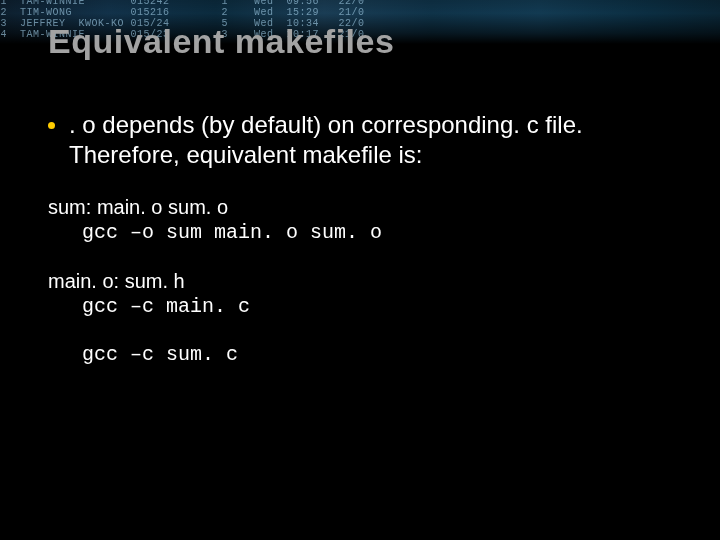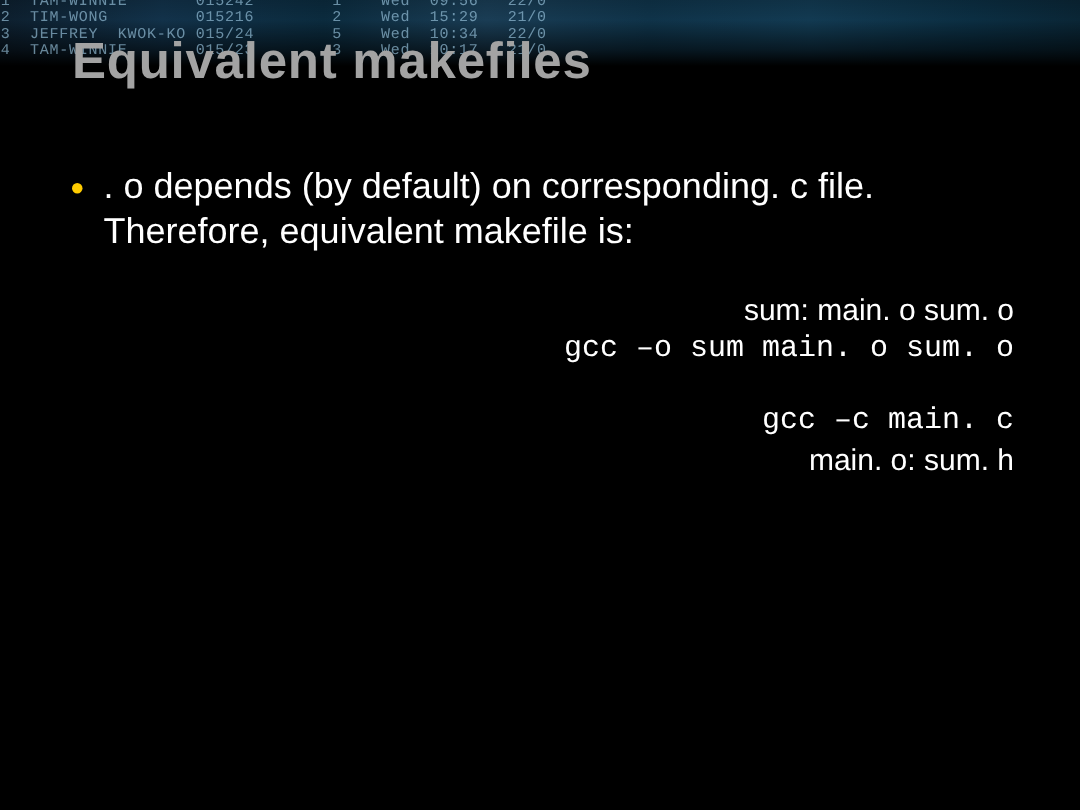--- a/index.html
+++ b/index.html
@@ -81,21 +81,20 @@
   .bullet-text {
     font-size: 24px;
     line-height: 30px;
     color: #ffffff;
   }
   .code-block {
     font-size: 20px;
     line-height: 26px;
     color: #ffffff;
     margin-bottom: 22px;
-    text-align: right;
   }
   .code-line {
     white-space: pre;
   }
   .indent {
     padding-left: 34px;
     font-family: Liberation Mono, monospace;
   }
 </style>
 </head>
@@ -118,21 +117,22 @@
       <div class="bullet-dot"></div>
       <div class="bullet-text">. o depends (by default) on corresponding. c file. Therefore, equivalent makefile is:</div>
     </div>
 
     <div class="code-block">
       <div class="code-line">sum: main. o sum. o</div>
       <div class="code-line indent">gcc –o sum main. o sum. o</div>
     </div>
 
     <div class="code-block">
+      <div class="code-line">main. o: sum. h</div>
       <div class="code-line indent">gcc –c main. c</div>
-      <div class="code-line">main. o: sum. h</div>
     </div>
 
     <div class="code-block">
+      <div class="code-line indent">gcc –c sum. c</div>
     </div>
 
   </div>
 </div>
 
 </body></html>

